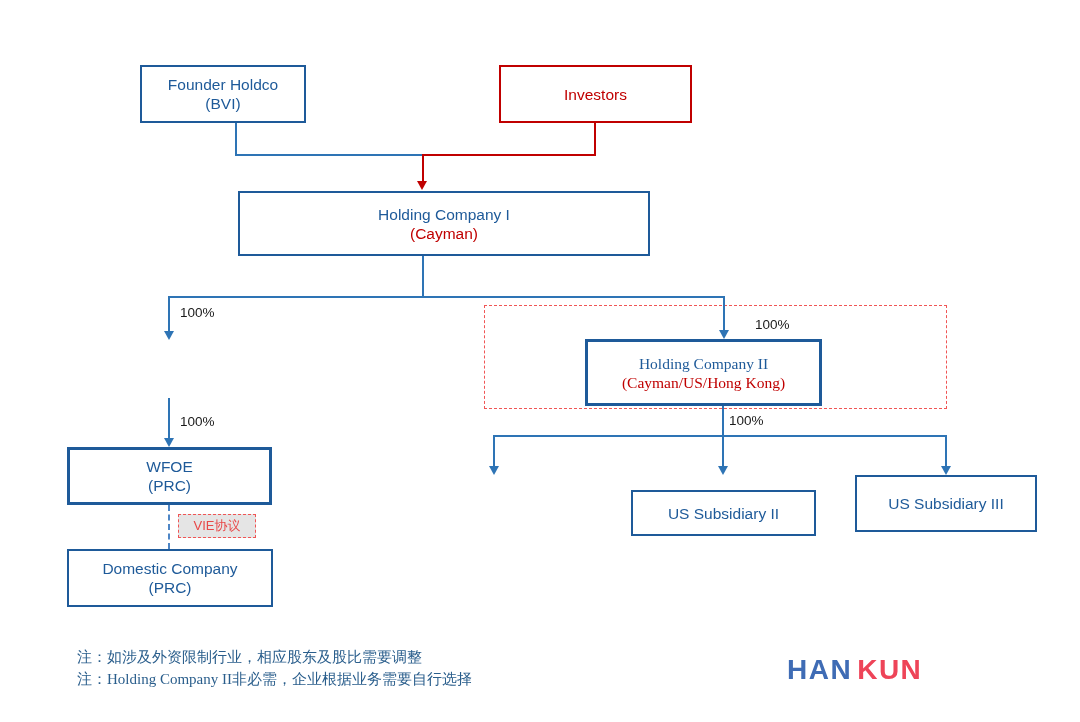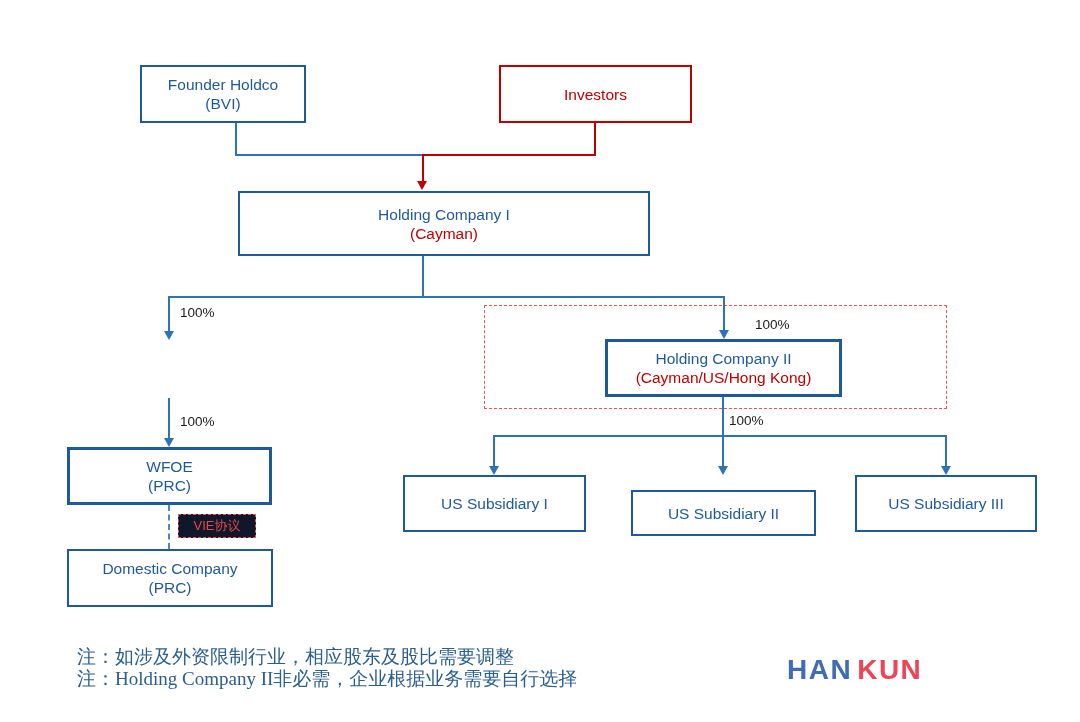--- a/index.html
+++ b/index.html
@@ -17,21 +17,21 @@
   .b-red{border:2px solid #c00000;color:#c00000;}
   .t-blue{color:#1e5a99;}
   .t-red{color:#c00000;text-align:center;}
 
   #box-founder {left:140px;top:65px;width:166px;height:58px;}
   #box-investors{left:499px;top:65px;width:193px;height:58px;}
   #box-hc1     {left:238px;top:191px;width:412px;height:65px;}
   #box-hk      {left:67px;top:340px;width:206px;height:58px;}
   #box-wfoe    {left:67px;top:447px;width:205px;height:58px;}
   #box-domestic{left:67px;top:549px;width:206px;height:58px;}
-  #box-hc2     {left:605px;top:339px;width:237px;height:58px;}
+  #box-hc2     {left:585px;top:339px;width:237px;height:67px;font-family:Liberation Serif, serif;}
   #box-us1     {left:403px;top:475px;width:183px;height:57px;}
   #box-us2     {left:631px;top:490px;width:185px;height:46px;}
   #box-us3     {left:855px;top:475px;width:182px;height:57px;}
 
   
   .hline,.vline{position:absolute;}
   .hline{height:2px;}
   .vline{width:2px;}
   .c-blue{background:#2e74b5;}
   .c-red{background:#c00000;}
@@ -46,35 +46,35 @@
   
   #red-dash-rect{
     position:absolute;left:484px;top:305px;width:463px;height:104px;
     border:1.5px dashed #f05555;box-sizing:border-box;
   }
   
   #vie-box{
     position:absolute;left:178px;top:514px;width:78px;height:24px;
     border:1.5px dashed #f05555;box-sizing:border-box;
     display:flex;align-items:center;justify-content:center;
-    color:#e84848;font-size:13px;background:#0f172a;
+    color:#e84848;font-size:13px;background:#e5e5e5;
   }
 
   
   .pct{position:absolute;font-size:13.5px;color:#1a1a1a;}
   #pct-hk  {left:180px;top:305px;}
   #pct-hc2 {left:755px;top:317px;}
   #pct-wfoe{left:180px;top:414px;}
   #pct-us  {left:729px;top:413px;}
 
   
   #notes{
     position:absolute;left:77px;top:646px;
     font-family:"Liberation Serif","DejaVu Serif",serif;
-    font-size:19px;color:#2a5e8c;line-height:22px;white-space:nowrap;
+    font-size:15px;color:#2a5e8c;line-height:22px;white-space:nowrap;
   }
 
   
   #logo{
     position:absolute;left:787px;top:654px;
     font-size:28px;font-weight:700;letter-spacing:1.5px;white-space:nowrap;
   }
   #logo .han{color:#3f6cb5;}
   #logo .kun{color:#ee4458;margin-left:5px;}
 </style>
@@ -150,23 +150,20 @@
   <div class="node b-blue" id="box-domestic">
     <span class="t-blue">Domestic Company</span>
     <span class="t-blue">(PRC)</span>
   </div>
 
   <div class="node b-blue3" id="box-hc2">
     <span class="t-blue">Holding Company II</span>
     <span class="t-red">(Cayman/US/Hong Kong)</span>
   </div>
 
-  <div class="node b-blue" id="box-us1">
-    <span class="t-blue">US Subsidiary I</span>
-  </div>
 
   <div class="node b-blue" id="box-us2">
     <span class="t-blue">US Subsidiary II</span>
   </div>
 
   <div class="node b-blue" id="box-us3">
     <span class="t-blue">US Subsidiary III</span>
   </div>
 
   <div id="notes">

